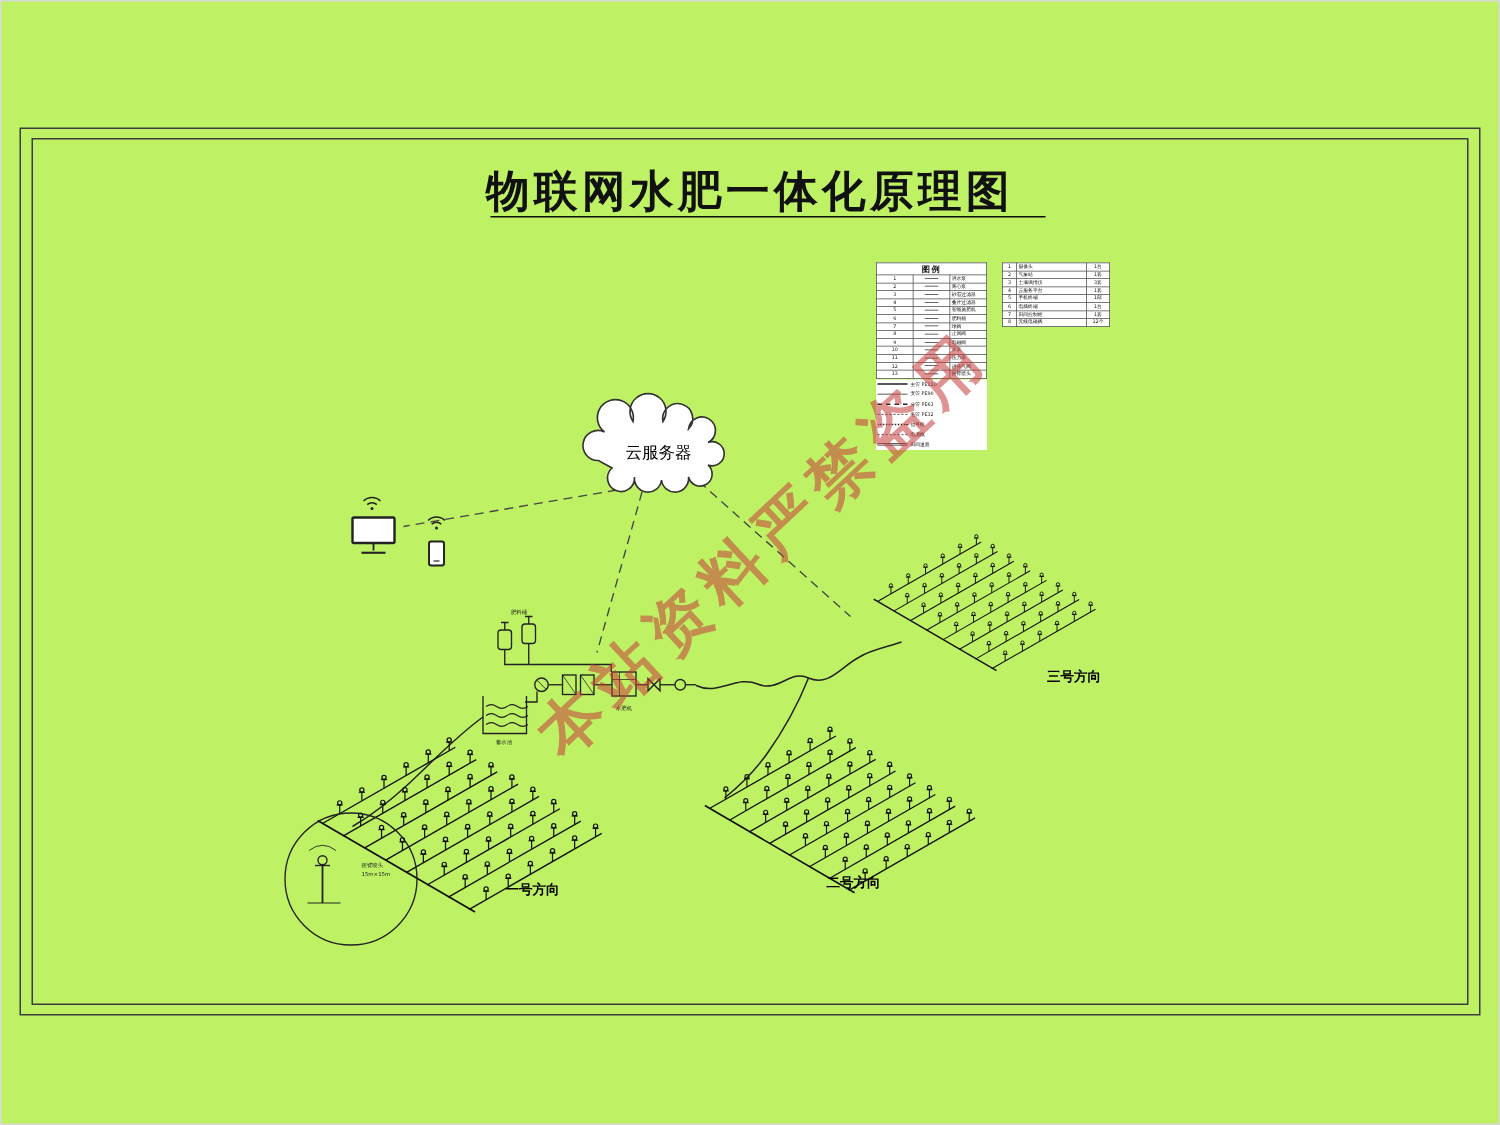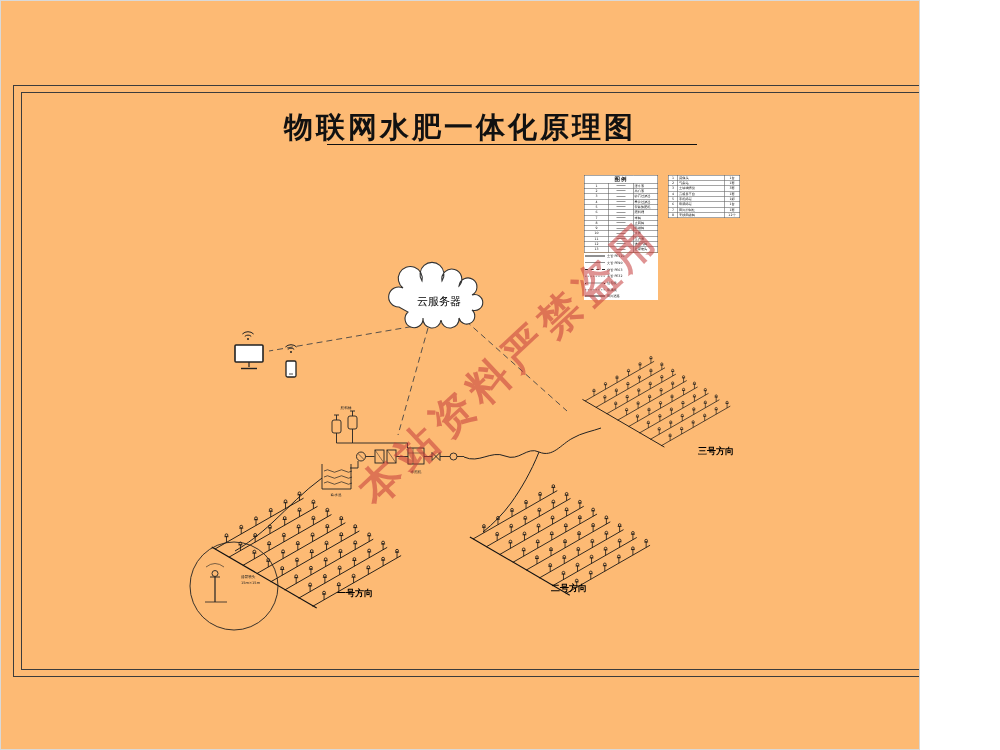--- a/index.html
+++ b/index.html
@@ -1,16 +1,16 @@
 <!DOCTYPE html>
 <html><head>
 <meta charset="utf-8">
 <style>
   html,body{margin:0;padding:0;background:#fff;}
-  .sheet{position:relative;width:920px;height:750px;background:#fdba74;overflow:hidden;
+  .sheet{position:relative;width:1000px;height:750px;background:#bef264;overflow:hidden;
          border:1px solid #d9d9d9;box-sizing:border-box;
          font-family:"DejaVu Sans","Liberation Sans",sans-serif;color:#111;}
   
   .frame-outer{position:absolute;left:12px;top:84px;width:974px;height:592px;
                border:1.6px solid #3c3c3c;box-sizing:border-box;}
   .frame-inner{position:absolute;left:20px;top:91px;width:958px;height:578px;
                border:0.8px solid #3c3c3c;box-sizing:border-box;}
   
   .title{position:absolute;left:0;right:0;top:107px;text-align:center;
          font-family:"DejaVu Serif","Liberation Serif",serif;

